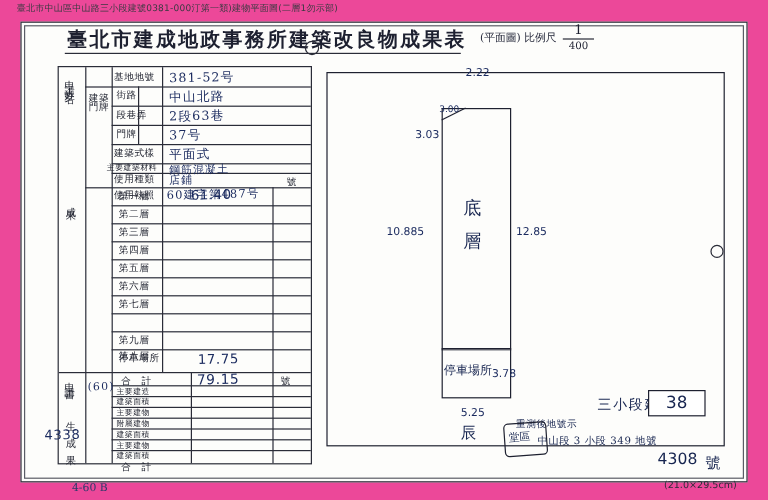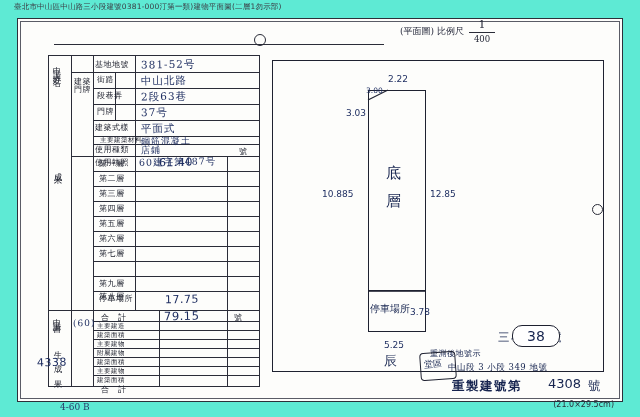--- a/index.html
+++ b/index.html
@@ -6,21 +6,21 @@
   body{
     width:640px;height:417px;
     background:#fbfbf9;
     font-family:"DejaVu Sans","Liberation Sans",sans-serif;
     overflow:hidden;
     position:relative;
   }
   
   #sheet{
     position:absolute;left:0;top:0;width:640px;height:417px;
-    background:#5eead4;
+    background:#ec4899;
   }
   .topstrip{
     position:absolute;left:14px;top:2px;width:420px;height:12px;
     font-size:7.5px;color:#3a3a42;letter-spacing:0.2px;
     white-space:nowrap;font-family:"DejaVu Sans",sans-serif;
   }
   
   .outer{
     position:absolute;left:17px;top:18px;width:604px;height:382px;
     border:1.3px solid #2d2f3a;
@@ -113,20 +113,21 @@
 </style>
 </head>
 <body>
 
 <div id="sheet">
 
   <div class="topstrip">臺北市中山區中山路三小段建號0381-000汀第一類)建物平面圖(二層1勿示部)</div>
 
   <div class="outer"></div>
 
+  <div class="title">臺北市建成地政事務所建築改良物成果表</div>
   <div class="title-underline"></div>
 
   <div class="scalebox">(平面圖)  比例尺</div>
   <div class="scale-frac">
     <span class="num">1</span>
     <span class="bar"></span>
     <span class="den">400</span>
   </div>
 
   <div class="tbl">
@@ -173,21 +174,21 @@
     <div class="vlbl" style="left:5px;top:110px;height:60px;">成果</div>
     <div class="vlbl" style="left:4px;top:256px;height:40px;">申請書</div>
     <div class="vlbl" style="left:5px;top:288px;height:40px;">生　成　果</div>
 
     <div class="lbl" style="left:46px;top:5px;">基地地號</div>
     <div class="lbl" style="left:25px;top:22px;width:18px;">建築門牌</div>
     <div class="lbl" style="left:48px;top:20px;">街路</div>
     <div class="lbl" style="left:48px;top:36px;">段巷弄</div>
     <div class="lbl" style="left:48px;top:52px;">門牌</div>
     <div class="lbl" style="left:46px;top:68px;">建築式樣</div>
-    <div class="lbl" style="left:51px;top:81px;font-size:6.5px;">主要建築材料</div>
+    <div class="lbl" style="left:40px;top:81px;font-size:6.5px;">主要建築材料</div>
     <div class="lbl" style="left:46px;top:90px;">使用種類</div>
 
     <div class="hand" style="left:92px;top:2px;">381-52号</div>
     <div class="hand" style="left:92px;top:18px;">中山北路</div>
     <div class="hand" style="left:92px;top:34px;">2段63巷</div>
     <div class="hand" style="left:92px;top:50px;">37号</div>
     <div class="hand" style="left:92px;top:66px;">平面式</div>
     <div class="hand" style="left:92px;top:79px;font-size:9px;">鋼筋混凝土</div>
     <div class="hand" style="left:92px;top:88px;font-size:9px;">店鋪</div>
     <div class="lbl" style="left:46px;top:103px;">使用執照</div>
@@ -229,45 +230,44 @@
     <div class="plot-shape" style="left:10px;top:8px;width:330px;height:310px;border-width:1px;"></div>
 
     <div class="plot-shape" style="left:106px;top:38px;width:56px;height:200px;"></div>
 
     <div class="plot-shape" style="left:106px;top:238px;width:56px;height:40px;"></div>
 
     <svg style="position:absolute;left:100px;top:30px;width:80px;height:40px;">
       <line x1="6" y1="18" x2="26" y2="8" stroke="#1e2130" stroke-width="1.1"></line>
     </svg>
 
-    <div class="dim" style="left:126px;top:22px;">2.22</div>
+    <div class="dim" style="left:126px;top:4px;">2.22</div>
     <div class="dim" style="left:104px;top:34px;font-size:7.5px;">3.00</div>
     <div class="dim" style="left:84px;top:56px;">3.03</div>
     <div class="dim" style="left:60px;top:137px;">10.885</div>
     <div class="dim" style="left:168px;top:137px;">12.85</div>
     <div class="dim" style="left:148px;top:255px;">3.78</div>
     <div class="dim" style="left:122px;top:288px;">5.25</div>
 
     <div class="bigchar" style="left:124px;top:112px;">底</div>
     <div class="bigchar" style="left:124px;top:140px;">層</div>
     <div class="bigchar" style="left:108px;top:250px;font-size:10px;letter-spacing:0;">停車場所</div>
 
     <div class="bigchar" style="left:122px;top:300px;font-size:13px;">辰</div>
 
     <div class="smallcirc" style="left:330px;top:152px;width:9px;height:9px;"></div>
     <div class="smallcirc" style="left:-8px;top:-18px;width:10px;height:10px;"></div>
   </div>
 
   <div class="stamp" style="left:462px;top:330px;font-size:11.5px;letter-spacing:1.5px;margin-left:36px;">三小段建號</div>
-  <div class="boxnum" style="left:512px;top:325px;width:46px;height:20px;line-height:20px;font-size:14px;border-radius:10px;">38</div>
+  <div class="boxnum" style="left:540px;top:325px;width:46px;height:20px;line-height:20px;font-size:14px;">38</div>
 
   <div class="stamp" style="left:430px;top:348px;font-size:8px;letter-spacing:0.5px;">重測後地號示</div>
   <div class="stamp" style="left:448px;top:362px;font-size:8.5px;letter-spacing:0.5px;">中山段 3 小段 349 地號</div>
   <div class="circle-seal" style="left:420px;top:352px;width:34px;height:26px;border-radius:4px;transform:rotate(-4deg);"></div>
   <div class="stamp" style="left:424px;top:358px;font-size:9px;transform:rotate(-4deg);">堂區</div>
 
-  <div class="stamp" style="left:452px;top:378px;font-size:12.5px;letter-spacing:1.5px;font-weight:bold;">重製建號第</div>
   <div class="stamp" style="left:548px;top:376px;font-size:13px;font-family:'DejaVu Sans',sans-serif;">4308</div>
   <div class="stamp" style="left:588px;top:378px;font-size:12.5px;">號</div>
 
   <div class="footer-size">(21.0×29.5cm)</div>
   <div class="corner-mark" style="left:60px;top:402px;">4-60 B</div>
 </div>
 
 </body></html>

